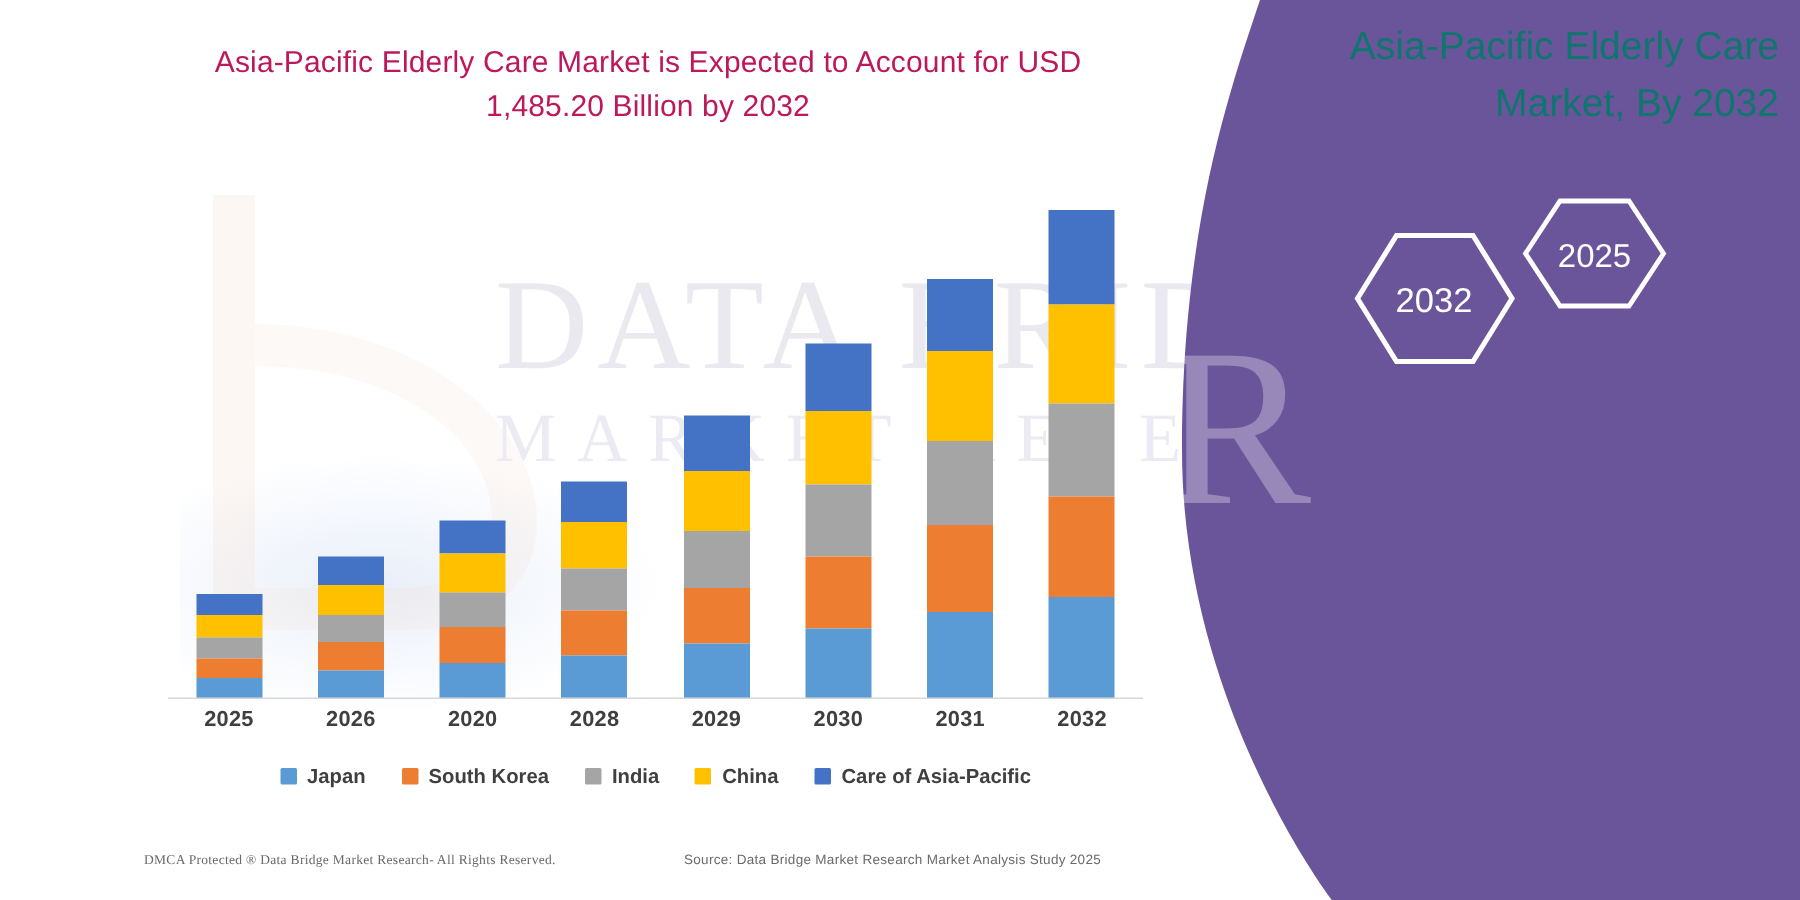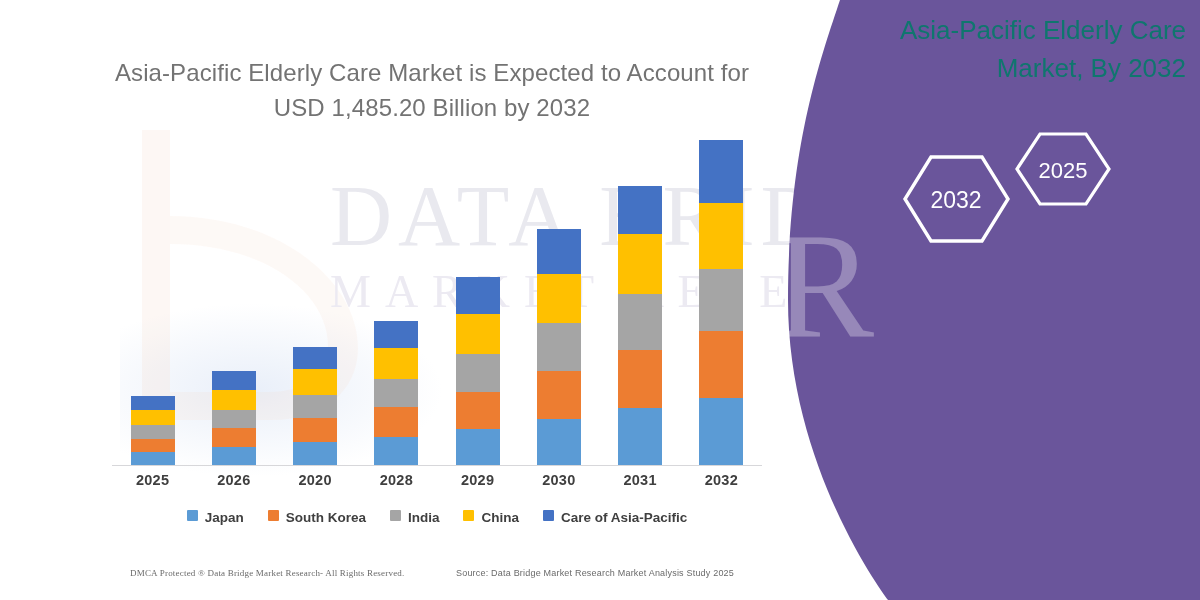--- a/index.html
+++ b/index.html
@@ -28,47 +28,47 @@
     font-family:"Liberation Serif",serif;white-space:nowrap;pointer-events:none;
   }
   .wm-blue{
     position:absolute;left:120px;top:300px;width:330px;height:180px;
     background:radial-gradient(ellipse at 40% 50%, rgba(200,215,240,.40) 0%, rgba(255,255,255,0) 68%);
     pointer-events:none;
   }
 
   
   .chart-title{
-    position:absolute;left:112px;top:56px;width:640px;
-    text-align:center;color:#737373;font-size:24px;line-height:1.45;
+    position:absolute;left:112px;top:28px;width:640px;
+    text-align:center;color:#be185d;font-size:20px;line-height:1.45;
     font-weight:400;letter-spacing:.1px;
   }
 
   .plot{position:absolute;left:112px;top:140px;width:650px;height:326px;}
   .axis-line{position:absolute;left:0;right:0;bottom:0;height:1px;background:#d7d7da;}
 
   .bars{position:absolute;left:0;top:0;right:0;bottom:0;display:flex;align-items:flex-end;}
   .bar-slot{flex:1;display:flex;justify-content:center;align-items:flex-end;height:100%;}
   .bar{width:44px;display:flex;flex-direction:column;justify-content:flex-end;}
   .seg{width:100%;}
 
   .xlabels{position:absolute;left:112px;top:472px;width:650px;display:flex;}
   .xlab{flex:1;text-align:center;font-size:14.5px;color:#3f3f3f;font-weight:700;letter-spacing:.2px;}
 
   .legend{
     position:absolute;left:112px;top:510px;width:650px;
     display:flex;justify-content:center;align-items:center;gap:24px;
   }
-  .lg-item{display:flex;gap:7px;}
+  .lg-item{display:flex;align-items:center;gap:7px;}
   .lg-swatch{width:11px;height:11px;display:block;border-radius:1px;}
   .lg-text{font-size:13.5px;color:#3f3f3f;font-weight:700;white-space:nowrap;}
 
   .footer{position:absolute;left:0;top:568px;width:800px;height:20px;}
   .f-left{position:absolute;left:96px;top:0;font-size:9px;color:#6a6a6a;
-    font-family:"Liberation Serif",serif;letter-spacing:.2px;white-space:nowrap;margin-left:34px;}
+    font-family:"Liberation Serif",serif;letter-spacing:.2px;white-space:nowrap;}
   .f-right{position:absolute;left:456px;top:0;font-size:9px;color:#6a6a6a;
     font-family:Liberation Sans, sans-serif;letter-spacing:.2px;white-space:nowrap;}
 
   
   .panel{position:absolute;left:780px;top:0;width:420px;height:600px;}
   .panel svg{position:absolute;left:0;top:0;}
   .panel-inner{position:absolute;left:0;top:0;width:420px;height:600px;}
   .panel-title{
     position:absolute;left:58px;top:12px;width:348px;
     text-align:right;color:#0f766e;font-size:26px;line-height:1.45;font-weight:400;

